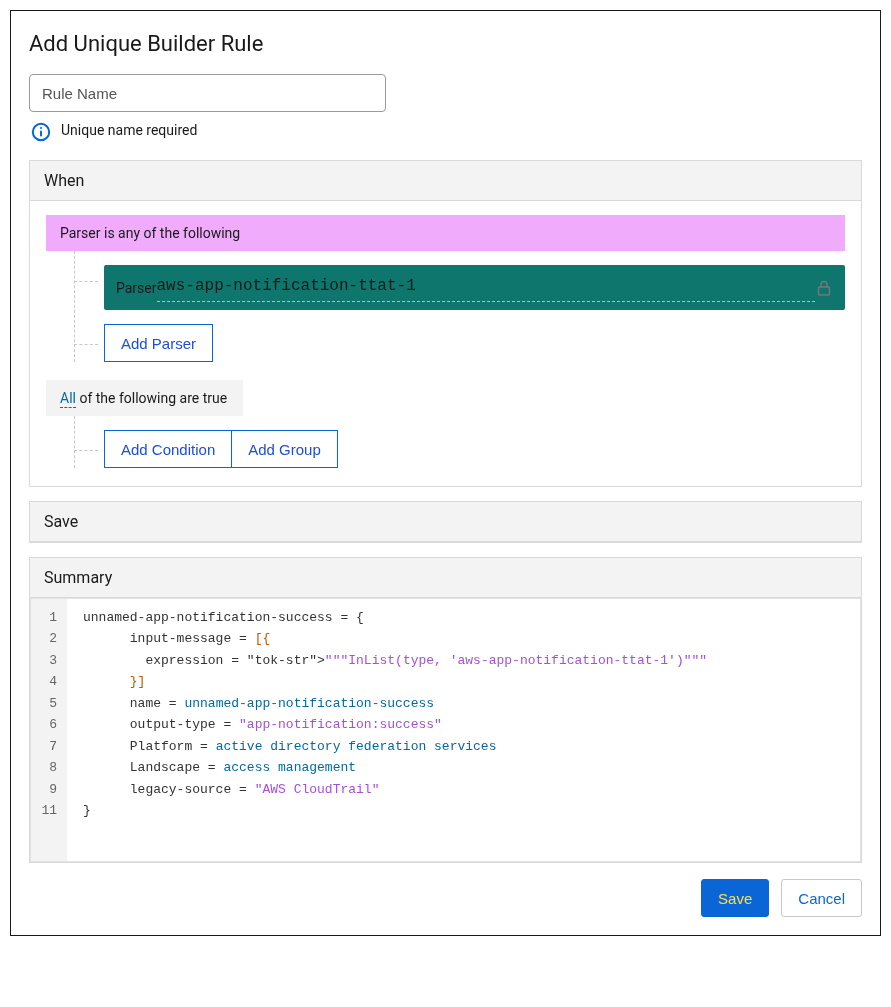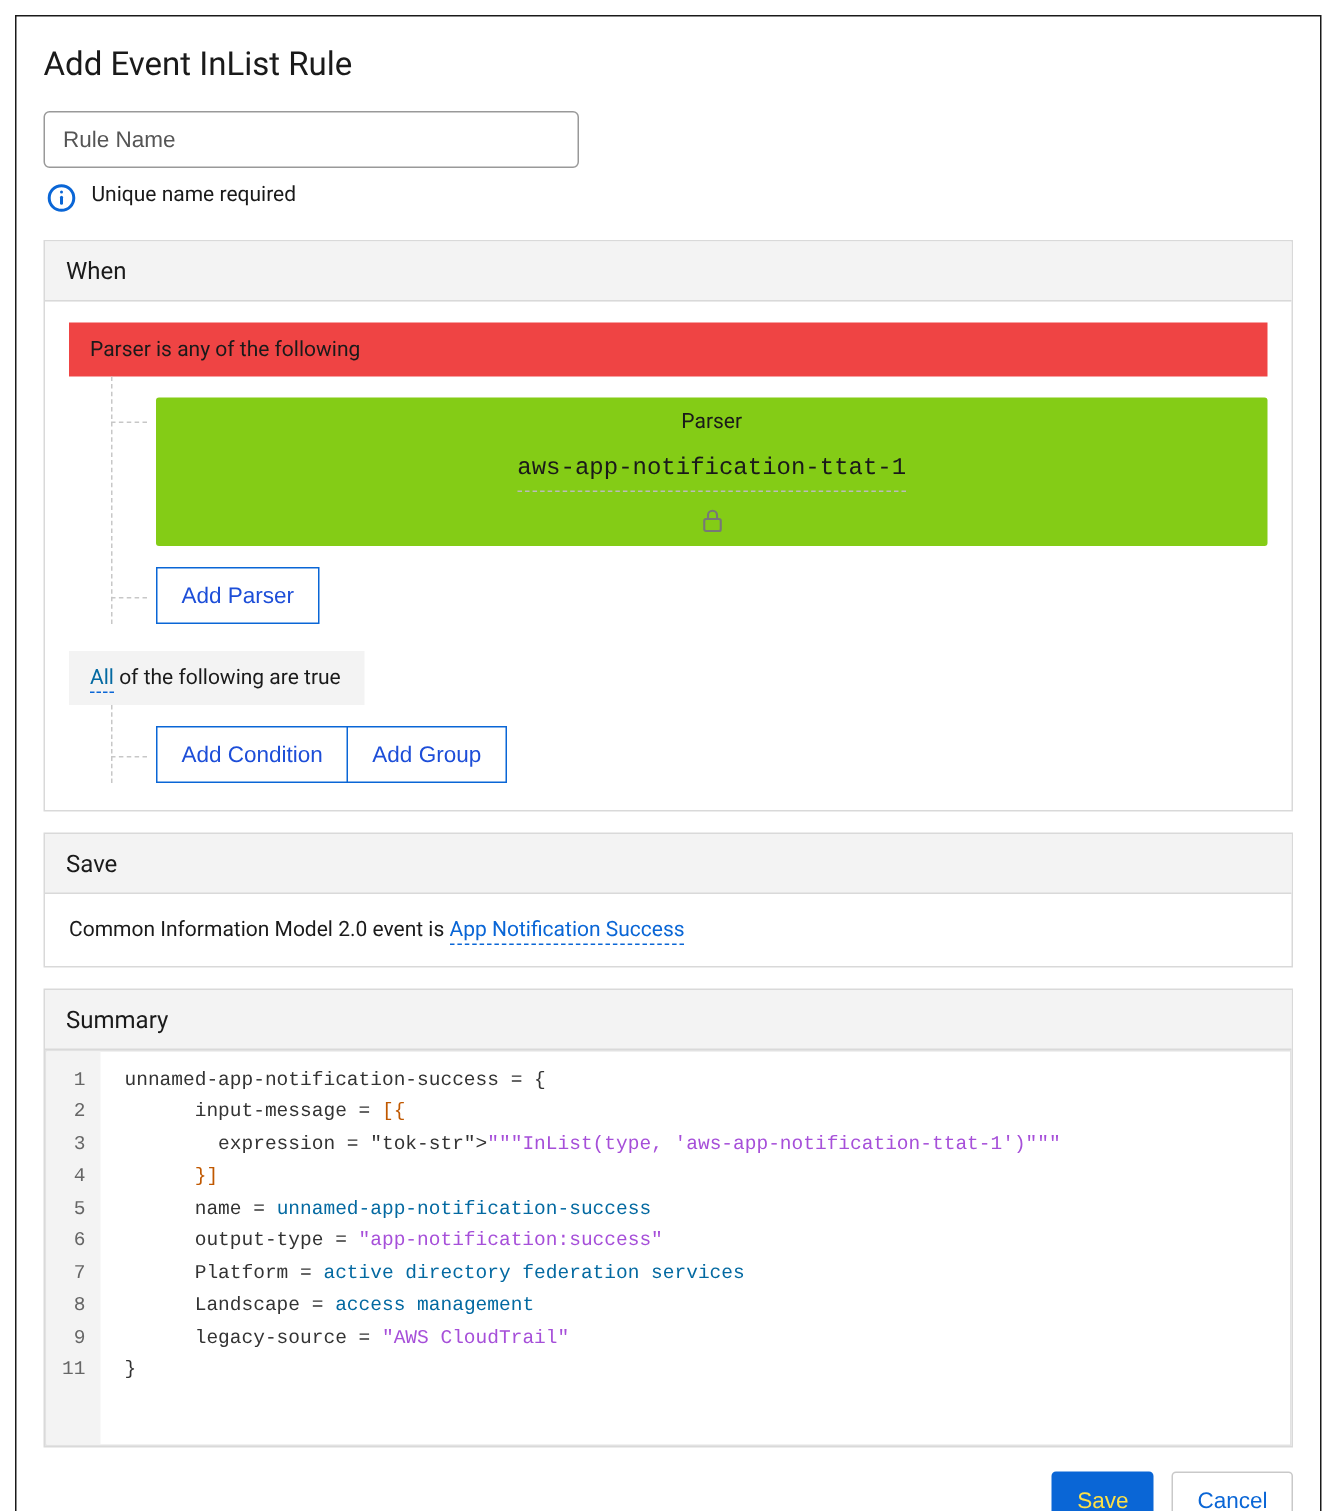--- a/index.html
+++ b/index.html
@@ -52,21 +52,21 @@
     border-bottom: 1px solid #d9d9d9;
     padding: 10px 14px;
     font-size: 16px;
     color: #1a1a1a;
   }
   .panel-body {
     padding: 14px 16px 18px 16px;
   }
 
   .gray-label-row {
-    background: #ef4444;
+    background: #f0abfc;
     padding: 10px 14px;
     font-size: 14px;
     margin-bottom: 0;
   }
 
   .tree {
     position: relative;
     margin-left: 28px;
   }
   .tree::before {
@@ -83,27 +83,25 @@
     content: "";
     position: absolute;
     top: 34px; left: 0;
     width: 24px;
     border-top: 1px dashed #c7c7c7;
   }
   .tree-item.for-buttons::before { top: 34px; }
   .tree-item.for-parser::before { top: 30px; }
 
   .parser-box {
-    background: #84cc16;
+    background: #0f766e;
     border-radius: 2px;
     display: flex;
     align-items: center;
     padding: 8px 12px;
-    gap: 10px;
-    flex-direction: column;
   }
   .parser-label { font-size: 14px; white-space: nowrap; }
   .parser-value-wrap {
     flex: 1;
     border-bottom: 1px dashed #bbb;
     padding: 4px 0 6px 0;
     font-size: 16px;
     font-family: Liberation Mono, monospace;
   }
   .lock-icon { color: #777; width: 18px; height: 18px; display:inline-flex; align-items:center; justify-content:center; }
@@ -191,21 +189,21 @@
     justify-content: flex-end;
     gap: 12px;
     margin-top: 16px;
   }
 </style>
 </head>
 <body>
 
 <div class="outer">
 
-  <h1 class="page-title">Add Event InList Rule</h1>
+  <h1 class="page-title">Add Unique Builder Rule</h1>
 
   <input class="rule-name-input" type="text" placeholder="Rule Name" style="">
 
   <div class="hint-row">
     <span class="info-icon">
       <svg width="20" height="20" viewBox="0 0 20 20">
         <circle cx="10" cy="10" r="8.2" fill="none" stroke="#0a66d6" stroke-width="2"></circle>
         <rect x="9" y="8.5" width="2" height="6" rx="1" fill="#0a66d6"></rect>
         <rect x="9" y="5" width="2" height="2" rx="1" fill="#0a66d6"></rect>
       </svg>
@@ -249,24 +247,20 @@
           <button class="btn">Add Condition</button><button class="btn joined">Add Group</button>
         </div>
       </div>
 
     </div>
   </div>
 
   
   <div class="panel">
     <div class="panel-header">Save</div>
-    <div class="then-body">
-      <span>Common Information Model 2.0 event is  </span>
-      <span class="then-link">App Notification Success</span>
-    </div>
   </div>
 
   
   <div class="panel">
     <div class="panel-header">Summary</div>
     <div class="code-area">
       <div class="gutter" id="gutter">
           <div>1</div>
           <div>2</div>
           <div>3</div>

